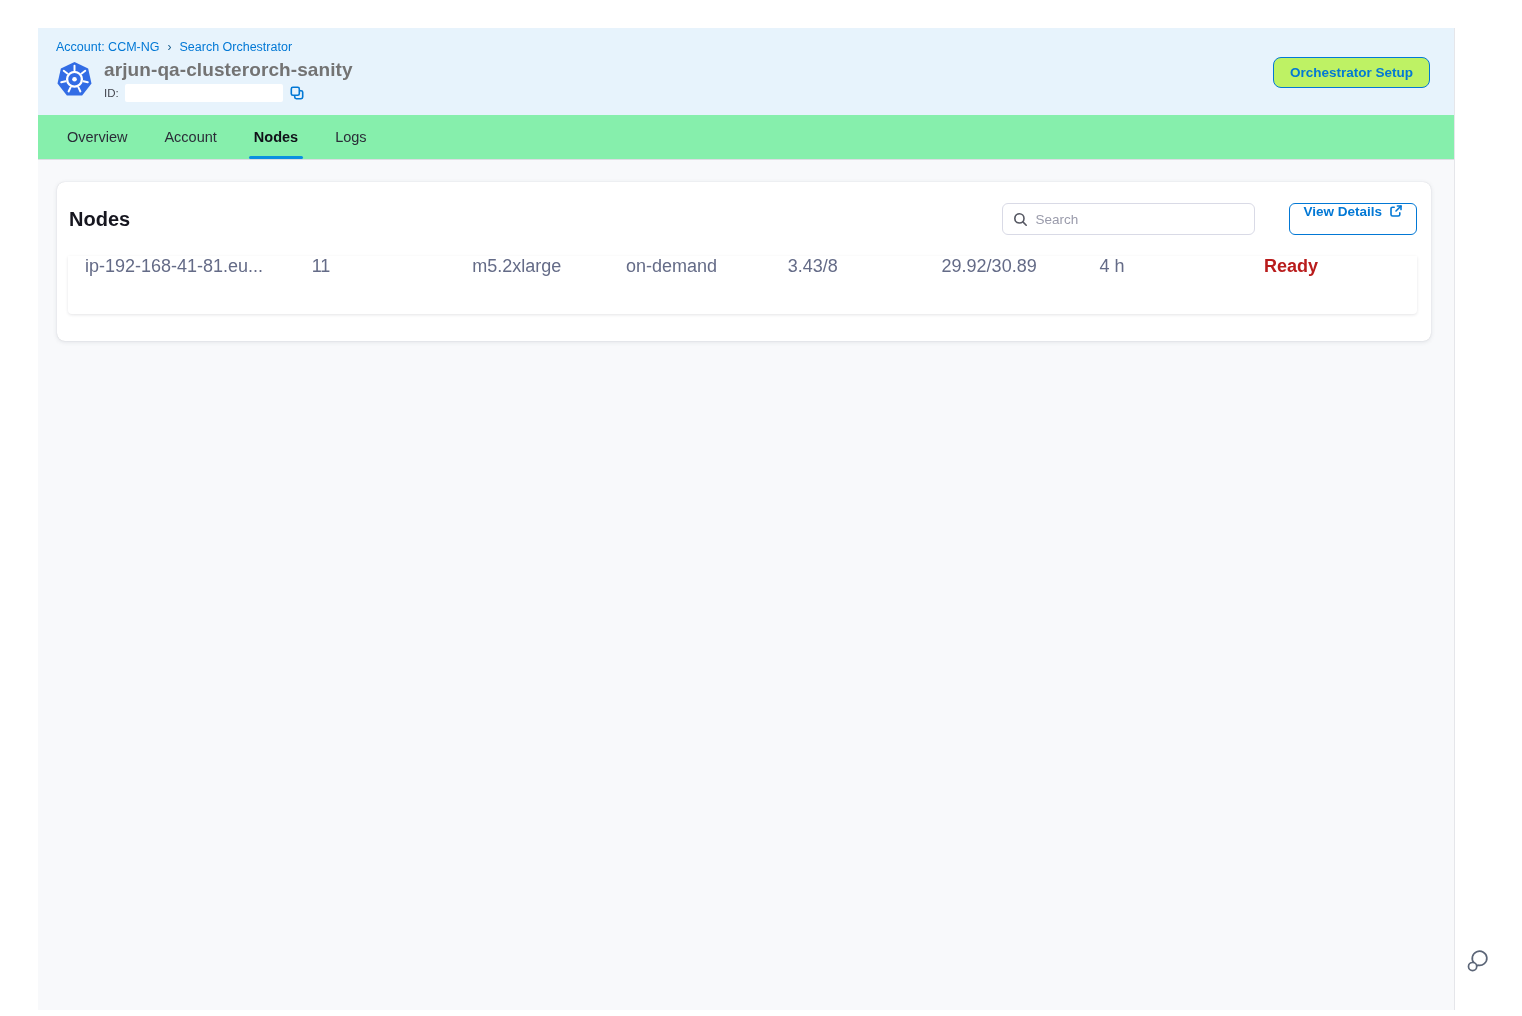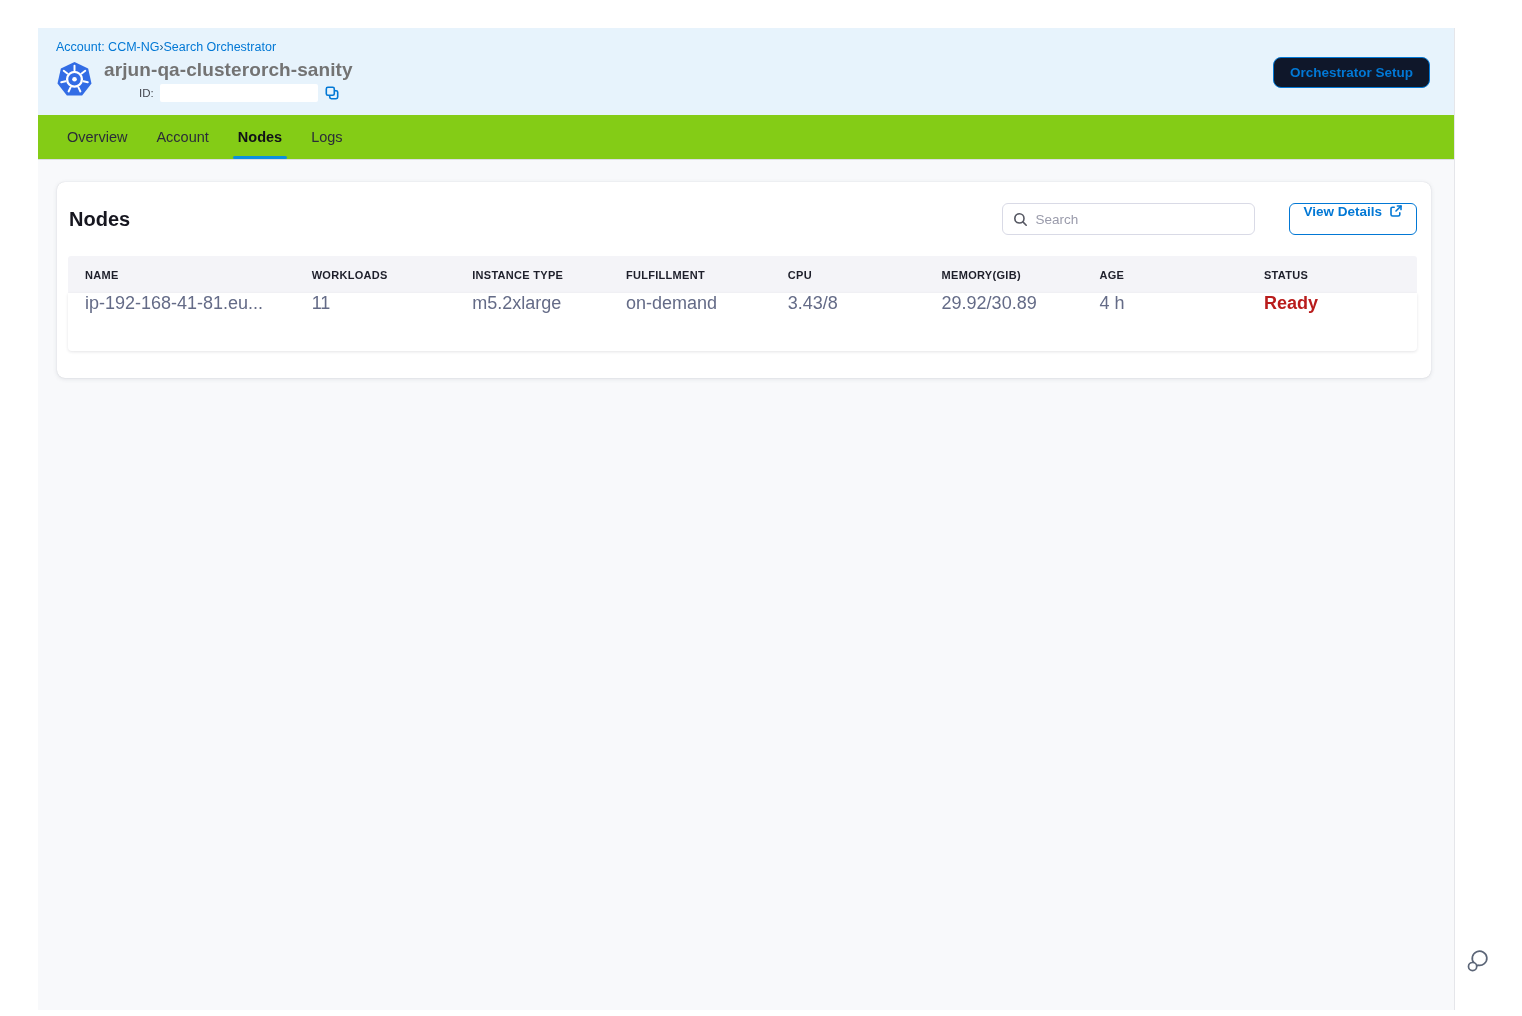--- a/index.html
+++ b/index.html
@@ -17,46 +17,46 @@
     border-right: 1px solid #e5e6ea;
     background: #f8f9fb;
   }
   
   .page-header {
     position: relative;
     height: 87px;
     background: #e7f3fc;
     padding: 12px 24px 0 18px;
   }
-  .breadcrumb { display: flex; align-items: center; font-size: 12.5px; }
+  .breadcrumb { display: flex; align-items: center; gap: 8px; font-size: 12.5px; }
   .breadcrumb a { color: #0278d5; text-decoration: none; cursor: pointer; }
   .breadcrumb .sep { color: #175e8f; font-size: 12px; }
   .title-row { display: flex; gap: 11px; margin-top: 5px; }
   .k8s-badge { width: 37px; height: 38px; flex: 0 0 auto; margin-top: 1px; }
   .title-block { display: flex; flex-direction: column; }
   .page-title { font-size: 19px; font-weight: bold; color: #737373; letter-spacing: 0.1px; }
   .id-row { display: flex; align-items: center; gap: 6px; margin-top: 3px; }
-  .id-label { font-size: 11.5px; color: #45474f; margin-left: 35px; }
+  .id-label { font-size: 11.5px; color: #45474f; }
   .id-redacted { width: 158px; height: 18px; background: #ffffff; border-radius: 2px; }
   .copy-btn { background: none; border: none; cursor: pointer; padding: 0; display: flex; align-items: center; }
   .setup-btn {
     position: absolute; right: 24px; top: 29px;
     height: 31px; padding: 0 16px;
-    background: #0f172a;
+    background: #bef264;
     border: 1.5px solid #0278d5; border-radius: 8px;
     color: #0278d5; font-weight: bold; font-size: 13.5px;
     font-family: "Liberation Sans", sans-serif;
     cursor: pointer;
   }
   
   .tabbar {
-    height: 45px; background: #84cc16;
+    height: 45px; background: #86efac;
     border-bottom: 1px solid #dcdde3;
     display: flex; align-items: stretch;
-    padding-left: 27px; gap: 25px;
+    padding-left: 27px; gap: 33px;
   }
   .tab {
     display: flex; align-items: center;
     font-size: 14.5px; color: #2b2d38;
     position: relative; cursor: pointer; padding: 0 2px;
   }
   .tab.active { font-weight: bold; color: #101118; }
   .tab.active::after {
     content: ""; position: absolute; left: -3px; right: -3px; bottom: 0;
     height: 3px; background: #0b8fe0; border-radius: 3px;
@@ -204,30 +204,20 @@
                 <path d="M5.2 3.2 H3.6 A1.6 1.6 0 0 0 2 4.8 v5.6 A1.6 1.6 0 0 0 3.6 12 h5.6 A1.6 1.6 0 0 0 10.8 10.4 V8.8"></path>
                 <polyline points="8.4,2 12,2 12,5.6"></polyline>
                 <line x1="12" y1="2" x2="7" y2="7"></line>
               </svg>
             </span>
           </button>
         </div>
       </div>
 
       <div class="table">
-        <div class="thead">
-          <div class="th c-name">NAME</div>
-          <div class="th c-workloads">WORKLOADS</div>
-          <div class="th c-instance">INSTANCE TYPE</div>
-          <div class="th c-fulfill">FULFILLMENT</div>
-          <div class="th c-cpu">CPU</div>
-          <div class="th c-memory">MEMORY(GIB)</div>
-          <div class="th c-age">AGE</div>
-          <div class="th c-status">STATUS</div>
-        </div>
 
         <div class="trow">
           <div class="td c-name">ip-192-168-41-81.eu...</div>
           <div class="td c-workloads">11</div>
           <div class="td c-instance">m5.2xlarge</div>
           <div class="td c-fulfill">on-demand</div>
           <div class="td c-cpu">3.43/8</div>
           <div class="td c-memory">29.92/30.89</div>
           <div class="td c-age">4 h</div>
           <div class="td c-status status-ready">Ready</div>

